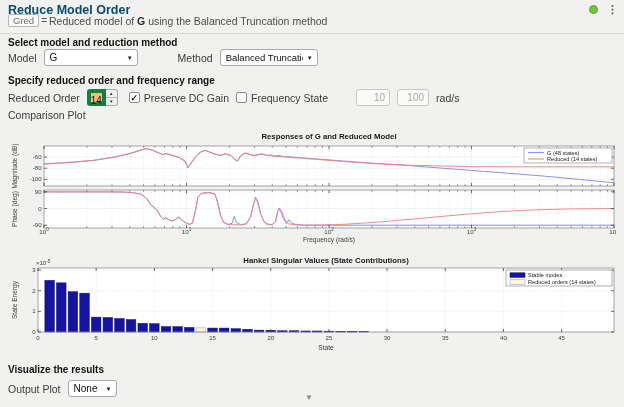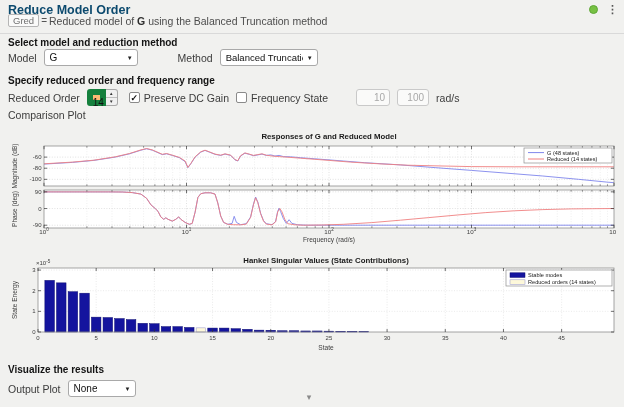--- a/index.html
+++ b/index.html
@@ -21,21 +21,21 @@
   .heading{left:8px;font-size:10px;font-weight:bold;color:#141414}
   .row{left:8px;height:17px;display:flex;align-items:center;gap:7px}
   .label{font-size:10.5px;color:#3c3c3c;white-space:nowrap}
   .dropdown{display:flex;align-items:center;justify-content:space-between;height:17px;
             background:#fff;border:1px solid #a9a9a9;border-radius:3px;
             padding:0 4px 0 5px;cursor:pointer}
   .dd-text{font-size:10px;color:#111;white-space:nowrap;overflow:hidden}
   .dd-text.small{font-size:9.5px}
   .dd-arrow{font-size:6px;color:#222;margin-left:4px}
   .spinner{display:flex;height:17px;margin-right:4px}
-  .spin-val{width:19px;background:#fdba74;border:6px solid #15803d;border-radius:3px 0 0 3px;
+  .spin-val{width:19px;background:#fdba74;border:4px solid #15803d;border-radius:3px 0 0 3px;
             font-size:10px;color:#111;text-align:center;line-height:15px}
   .spin-btns{width:12px;display:flex;flex-direction:column;border:1px solid #a9a9a9;
              border-left:none;border-radius:0 3px 3px 0;background:#f0f0f0}
   .spin-up,.spin-down{flex:1;font-size:4.5px;text-align:center;color:#333;line-height:7px;cursor:pointer}
   .spin-up{border-bottom:1px solid #bdbdbd}
   .check{display:flex;align-items:center;gap:4px;cursor:pointer}
   .cb{width:11px;height:11px;border:1px solid #8a8a8a;border-radius:2px;background:#fff;
       font-size:9px;line-height:10px;text-align:center;color:#111;font-weight:bold;flex:0 0 auto}
   .tinput{height:17px;border:1px solid #c9c9c9;border-radius:3px;background:#fafaf9;
           color:#a8a8a8;font-size:10px;text-align:right;padding:0 4px;line-height:15px}
@@ -466,19 +466,19 @@
     <rect x="502" y="18.8" width="15" height="4.6" fill="#14149e" stroke="#0a0a70" stroke-width="0.5"></rect>
     <text x="520" y="23.1" font-size="5.6" fill="#222">Stable modes</text>
     <rect x="502" y="25.8" width="15" height="4.6" fill="#fdf8da" stroke="#8f8fc8" stroke-width="0.5"></rect>
     <text x="520" y="30.1" font-size="5.6" fill="#222">Reduced orders (14 states)</text>
   </svg>
 
 <div class="abs heading" style="top:364px">Visualize the results</div>
 
 <div class="abs row" style="top:380px">
   <span class="label">Output Plot</span>
-  <div class="dropdown" style="width:68px">
+  <div class="dropdown" style="width:49px">
     <span class="dd-text">None</span>
     <span class="dd-arrow">▼</span>
   </div>
 </div>
 
 <div class="abs collapse">▾</div>
 
 </body></html>

